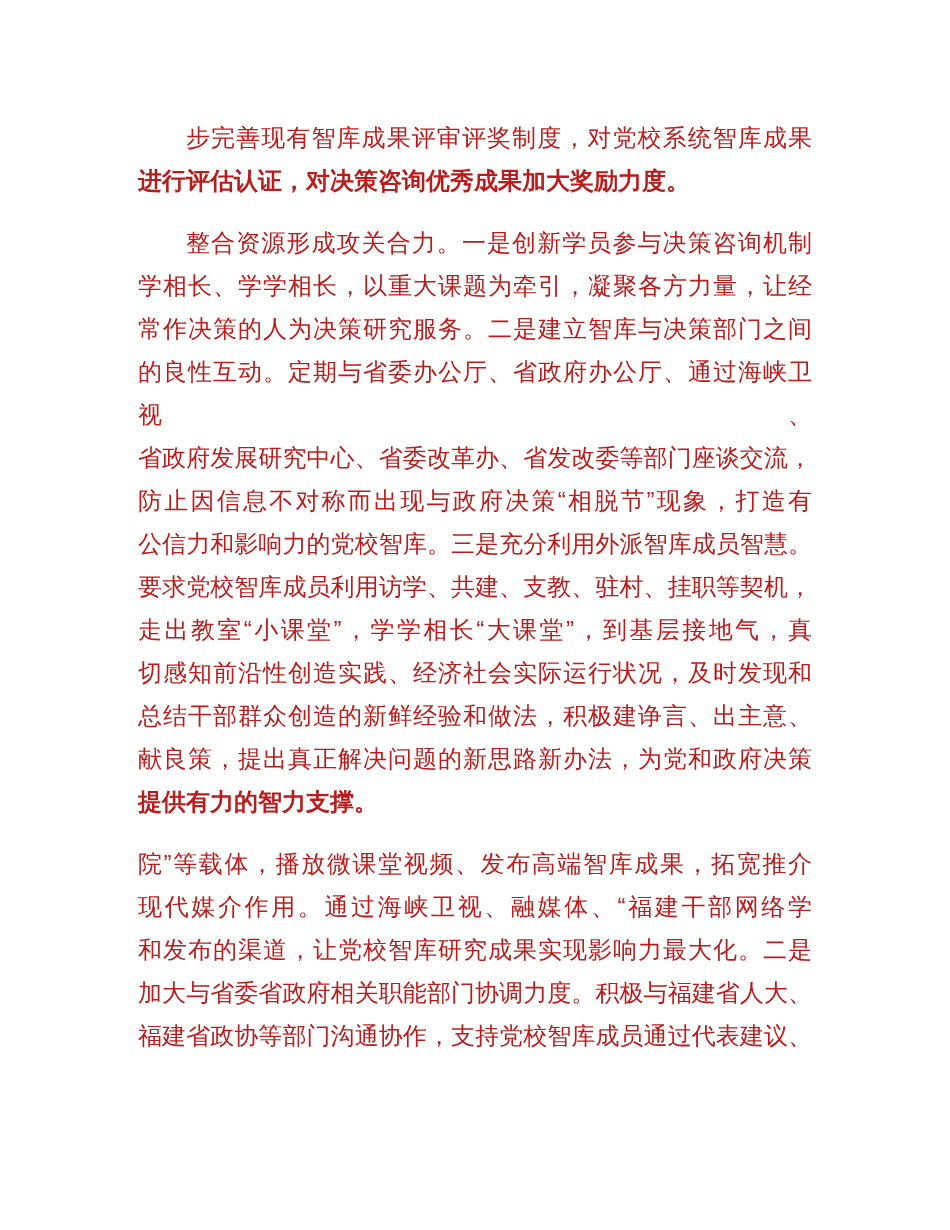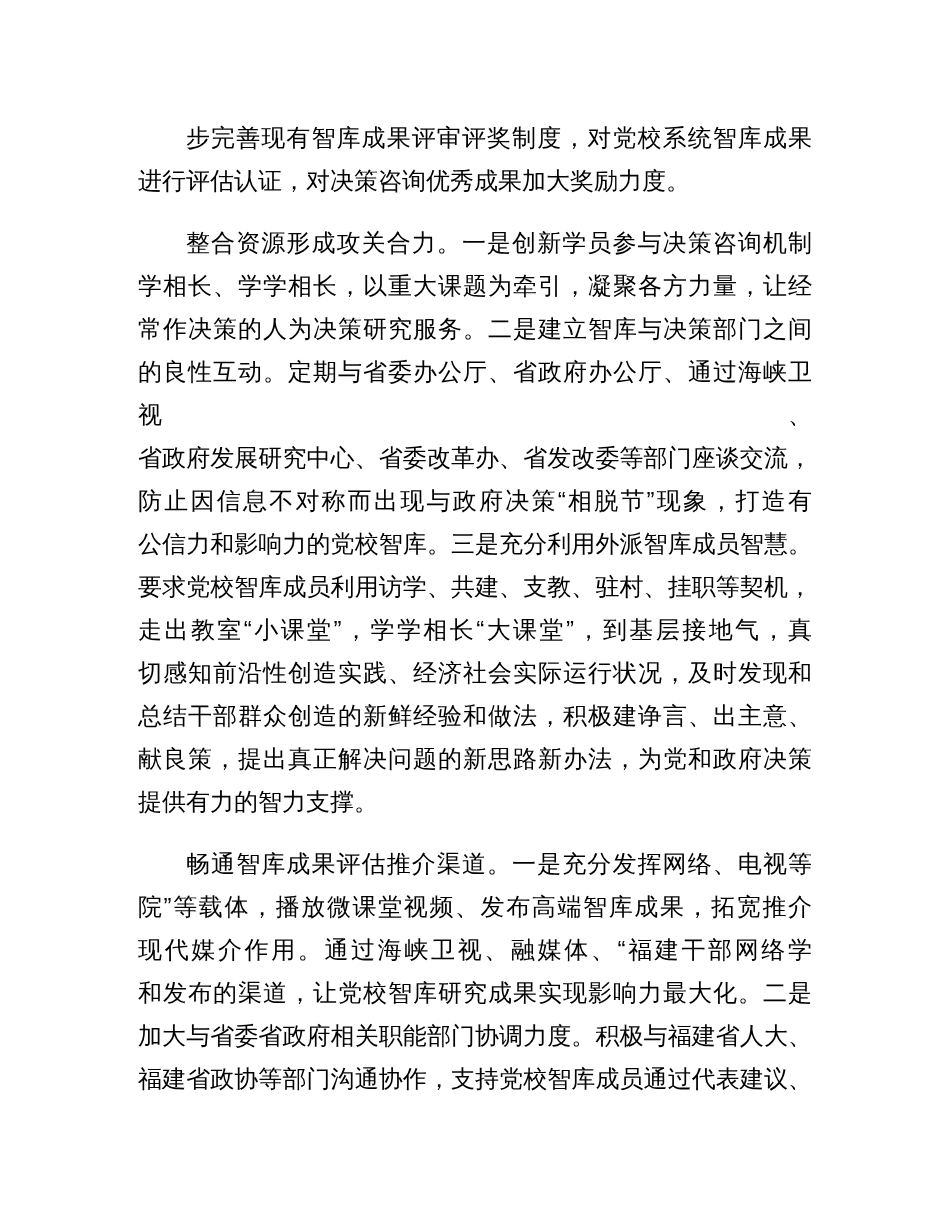--- a/index.html
+++ b/index.html
@@ -13,21 +13,21 @@
     height: 1230px;
     background: #ffffff;
     overflow: hidden;
     font-family: "Liberation Sans", sans-serif;
   }
   .text-block {
     position: absolute;
     top: 116px;
     left: 138px;
     width: 674px;
-    color: #000000;
+    color: #b91c1c;
     font-size: 24px;
     line-height: 43px;
   }
   .para {
     margin: 0;
     padding: 0;
   }
   .para + .para {
     margin-top: 19px;
   }
@@ -36,20 +36,21 @@
     text-align: justify;
     
     text-align-last: justify;
     white-space: normal;
   }
   .line.indent {
     text-indent: 2em;
   }
   .line.last {
     text-align-last: left;
+    font-weight: bold;
   }
 </style>
 </head>
 <body>
 
 <div class="page">
   <div class="text-block">
 
     <p class="para">
       <span class="line indent">步完善现有智库成果评审评奖制度，对党校系统智库成果</span>
@@ -66,21 +67,20 @@
       <span class="line">公信力和影响力的党校智库。三是充分利用外派智库成员智慧。</span>
       <span class="line">要求党校智库成员利用访学、共建、支教、驻村、挂职等契机，</span>
       <span class="line">走出教室“小课堂”，学学相长“大课堂”，到基层接地气，真</span>
       <span class="line">切感知前沿性创造实践、经济社会实际运行状况，及时发现和</span>
       <span class="line">总结干部群众创造的新鲜经验和做法，积极建诤言、出主意、</span>
       <span class="line">献良策，提出真正解决问题的新思路新办法，为党和政府决策</span>
       <span class="line last">提供有力的智力支撑。</span>
     </p>
 
     <p class="para">
-      <span class="line indent">畅通智库成果评估推介渠道。一是充分发挥网络、电视等</span>
       <span class="line">院”等载体，播放微课堂视频、发布高端智库成果，拓宽推介</span>
       <span class="line">现代媒介作用。通过海峡卫视、融媒体、“福建干部网络学</span>
       <span class="line">和发布的渠道，让党校智库研究成果实现影响力最大化。二是</span>
       <span class="line">加大与省委省政府相关职能部门协调力度。积极与福建省人大、</span>
       <span class="line">福建省政协等部门沟通协作，支持党校智库成员通过代表建议、</span>
     </p>
 
   </div>
 </div>
 

